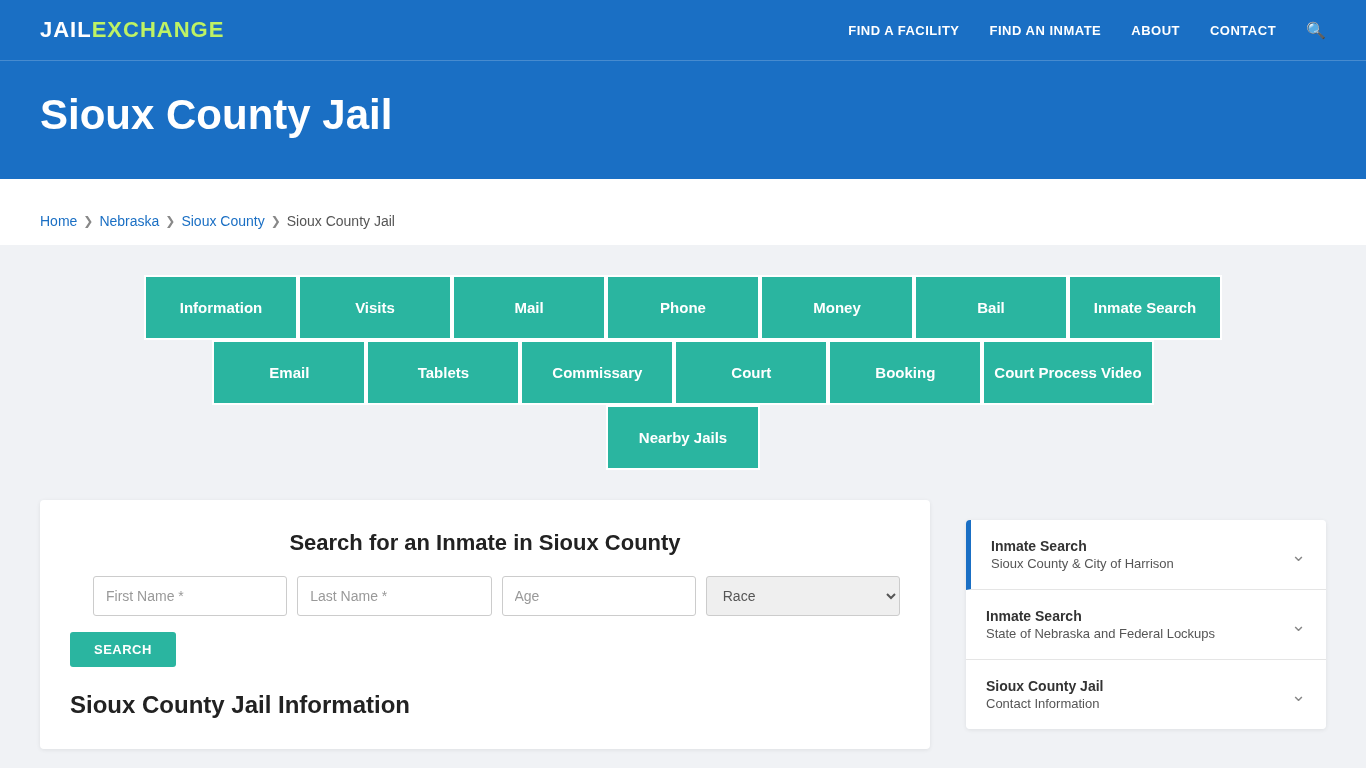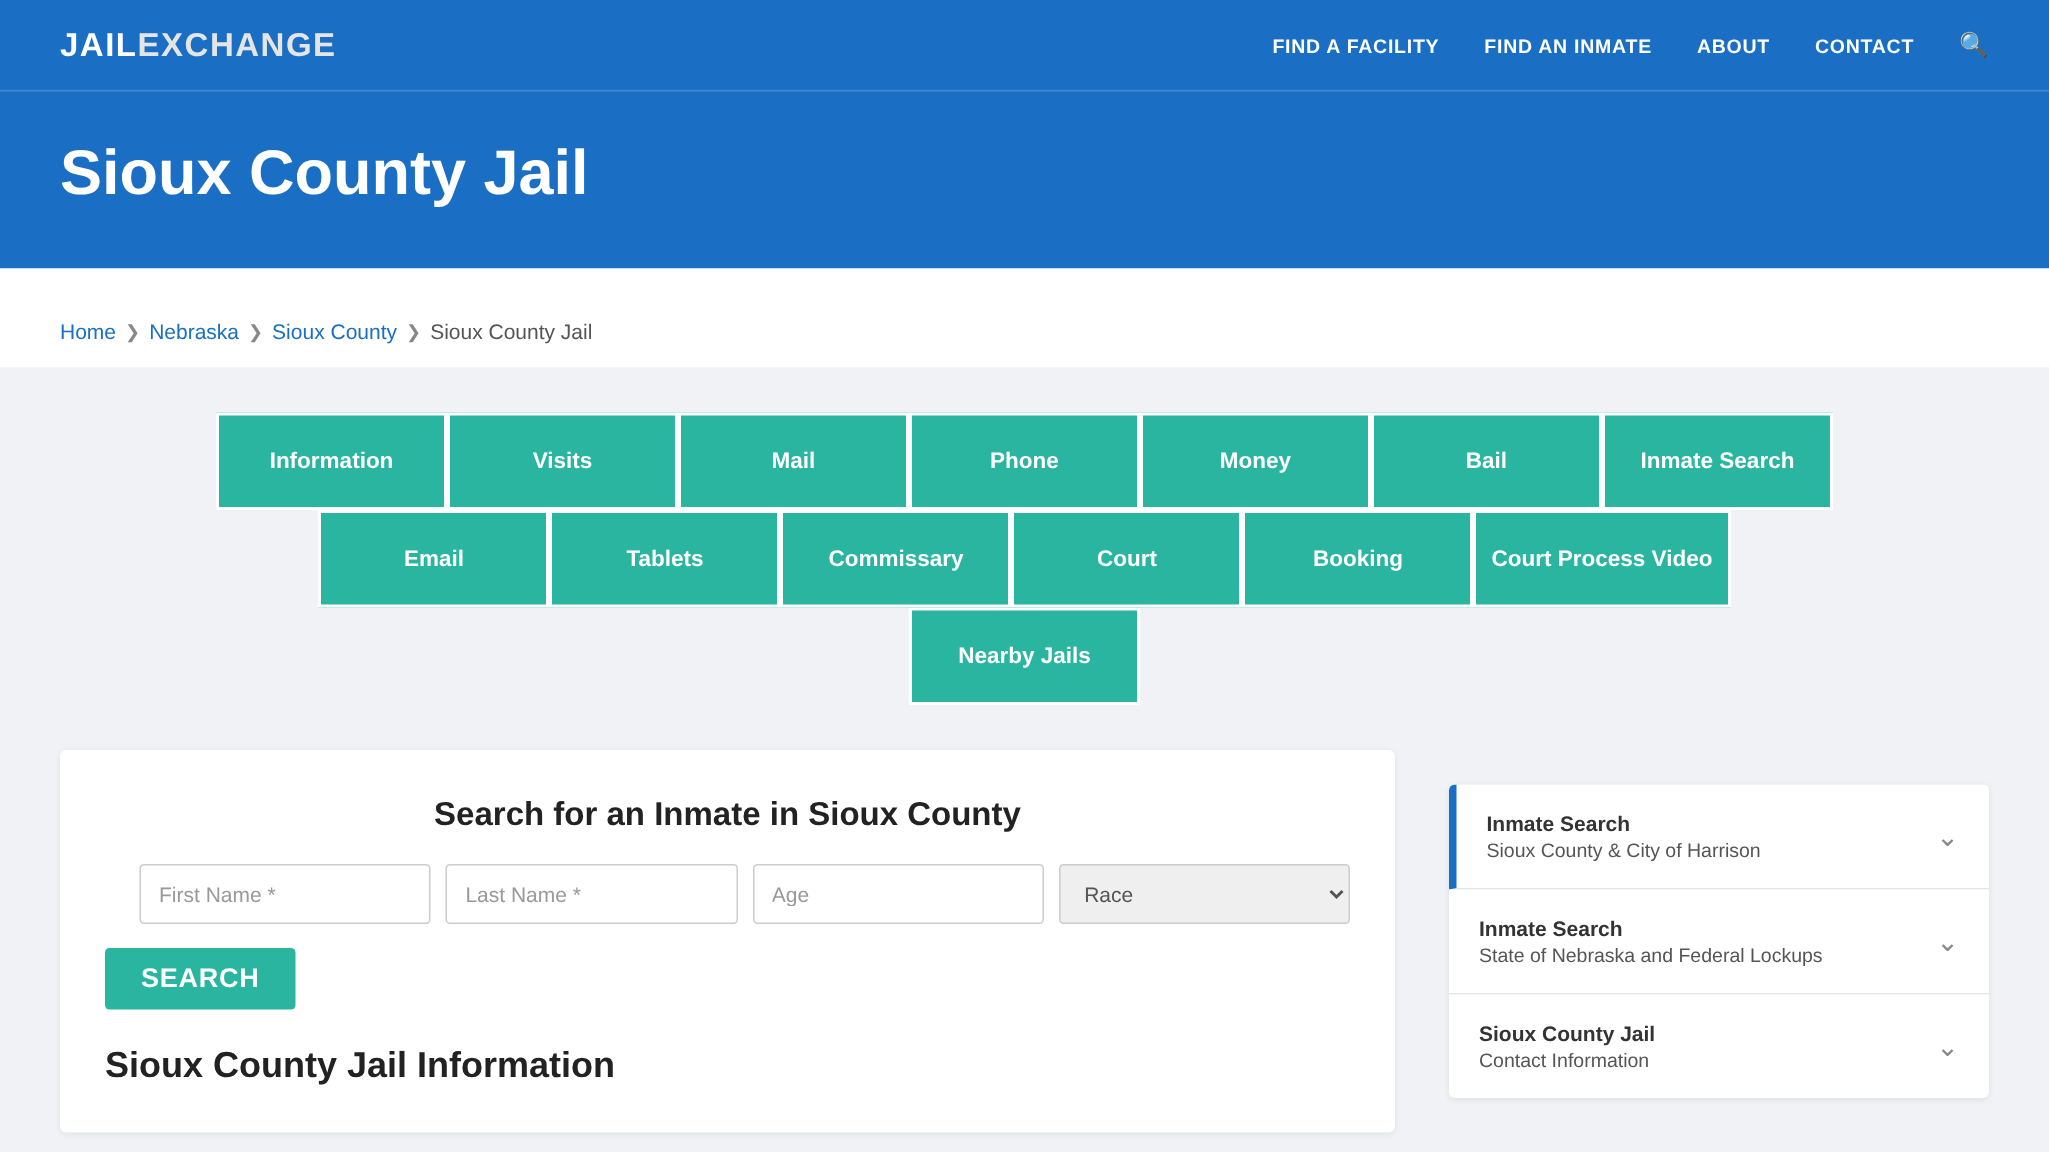--- a/index.html
+++ b/index.html
@@ -17,21 +17,21 @@
     .logo {
       font-size: 22px;
       font-weight: 900;
       color: white;
       letter-spacing: 1px;
     }
     .logo span {
       color: #fff;
     }
     .logo .exchange {
-      color: #e5e5e5;
+      color: #bef264;
     }
     .nav {
       display: flex;
       align-items: center;
       gap: 30px;
     }
     .nav a {
       color: white;
       text-decoration: none;
       font-size: 13px;
@@ -156,21 +156,21 @@
       outline: none;
       color: #555;
     }
     .search-fields input::placeholder { color: #999; }
     .search-btn {
       background: #2ab5a0;
       color: white;
       border: none;
       border-radius: 3px;
       padding: 10px 24px;
-      font-size: 18px;
+      font-size: 13px;
       font-weight: 700;
       cursor: pointer;
       letter-spacing: 0.5px;
       text-transform: uppercase;
     }
 
     
     .sidenav-panel {
       width: 360px;
       display: flex;

